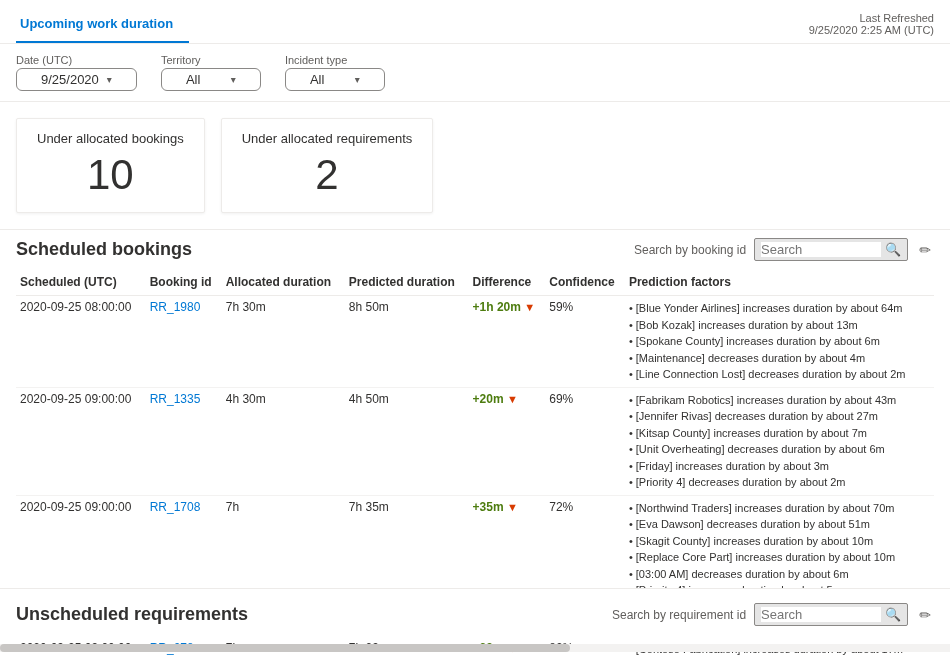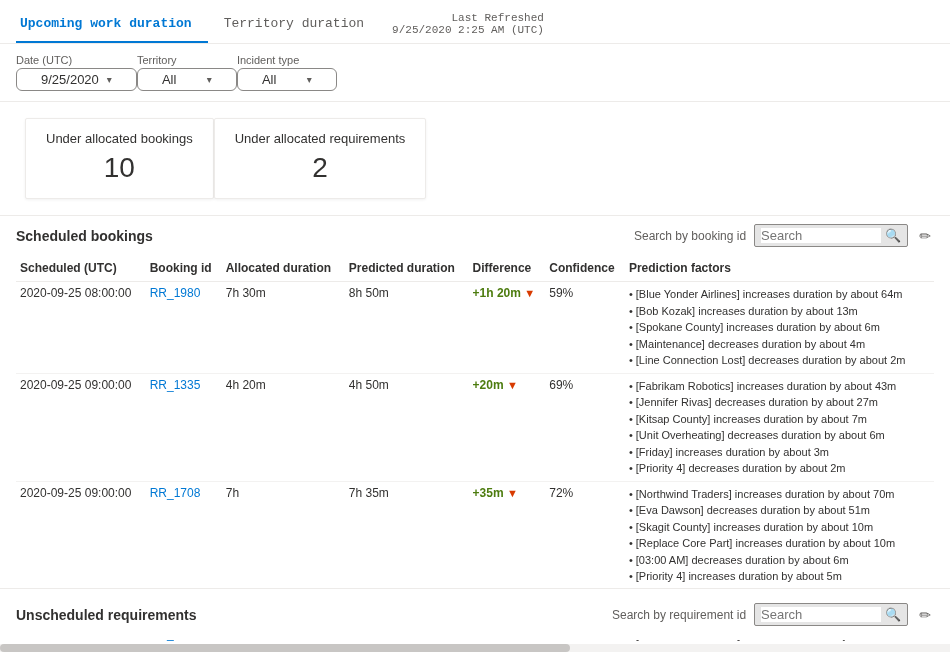--- a/index.html
+++ b/index.html
@@ -7,25 +7,24 @@
       font-family: 'Segoe UI', Tahoma, Geneva, Verdana, sans-serif;
       font-size: 13px;
       color: #323130;
       background: #fff;
       width: 950px;
       height: 660px;
       overflow: hidden;
     }
     .header {
       display: flex;
-      justify-content: flex-start;
+      justify-content: space-between;
       align-items: flex-start;
       padding: 8px 16px 0 16px;
       border-bottom: 1px solid #edebe9;
-      font-family: Liberation Mono, monospace;
     }
     .tabs {
       display: flex;
       gap: 0;
     }
     .tab {
       padding: 8px 16px 10px 4px;
       font-size: 13px;
       cursor: pointer;
       color: #605e5c;
@@ -38,20 +37,21 @@
       font-weight: 600;
     }
     .last-refreshed {
       font-size: 11px;
       color: #605e5c;
       text-align: right;
       padding-top: 4px;
     }
     .filters {
       display: flex;
+      gap: 24px;
       padding: 10px 16px;
       border-bottom: 1px solid #edebe9;
     }
     .filter-group label {
       display: block;
       font-size: 11px;
       color: #605e5c;
       margin-bottom: 2px;
     }
     .filter-select {
@@ -66,52 +66,53 @@
       gap: 8px;
       background: #fff;
     }
     .filter-select span.arrow {
       font-size: 10px;
       color: #605e5c;
       margin-left: auto;
     }
     .kpi-section {
       display: flex;
-      padding: 16px 25px;
+      gap: 16px;
+      padding: 16px 16px;
     }
     .kpi-card {
       border: 1px solid #edebe9;
       border-radius: 2px;
       padding: 12px 20px 16px 20px;
       min-width: 180px;
       background: #fff;
       box-shadow: 0 1px 3px rgba(0,0,0,0.06);
     }
     .kpi-card .kpi-label {
       font-size: 13px;
       color: #323130;
       margin-bottom: 8px;
     }
     .kpi-card .kpi-value {
-      font-size: 28px;
+      font-size: 42px;
       font-weight: 300;
       color: #323130;
       text-align: center;
       line-height: 1;
       margin-top: 4px;
     }
     .section-header {
       display: flex;
       justify-content: space-between;
       align-items: center;
       padding: 8px 16px;
       border-top: 1px solid #edebe9;
     }
     .section-title {
-      font-size: 14px;
+      font-size: 18px;
       font-weight: 600;
       color: #323130;
     }
     .search-area {
       display: flex;
       align-items: center;
       gap: 8px;
     }
     .search-label {
       font-size: 12px;
@@ -220,23 +221,20 @@
       white-space: nowrap;
     }
   </style>
 </head>
 <body>
 
 <div class="header">
   <div class="tabs">
     <div class="tab active">
       <span>Upcoming work duration</span>
-    </div>
-    <div class="tab">
-      <span>Territory duration</span>
     </div>
   </div>
   <div class="last-refreshed">
     <div>Last Refreshed</div>
     <div>9/25/2020 2:25 AM (UTC)</div>
   </div>
 </div>
 
 <div class="filters">
   <div class="filter-group">
@@ -319,21 +317,21 @@
               <div>• [Maintenance] decreases duration by about 4m</div>
               <div>• [Line Connection Lost] decreases duration by about 2m</div>
             </div>
       </td>
     </tr>
         <tr>
       <td>2020-09-25 09:00:00</td>
       <td>
         <a class="booking-link">RR_1335</a>
       </td>
-      <td>4h 20m</td>
+      <td>4h 30m</td>
       <td>4h 50m</td>
       <td>
         <span class="diff-positive">+20m</span>
         <span class="diff-arrow"> ▼</span>
       </td>
       <td class="confidence-col">69%</td>
       <td>
         <div class="prediction-factors">
               <div>• [Fabrikam Robotics] increases duration by about 43m</div>
               <div>• [Jennifer Rivas] decreases duration by about 27m</div>

